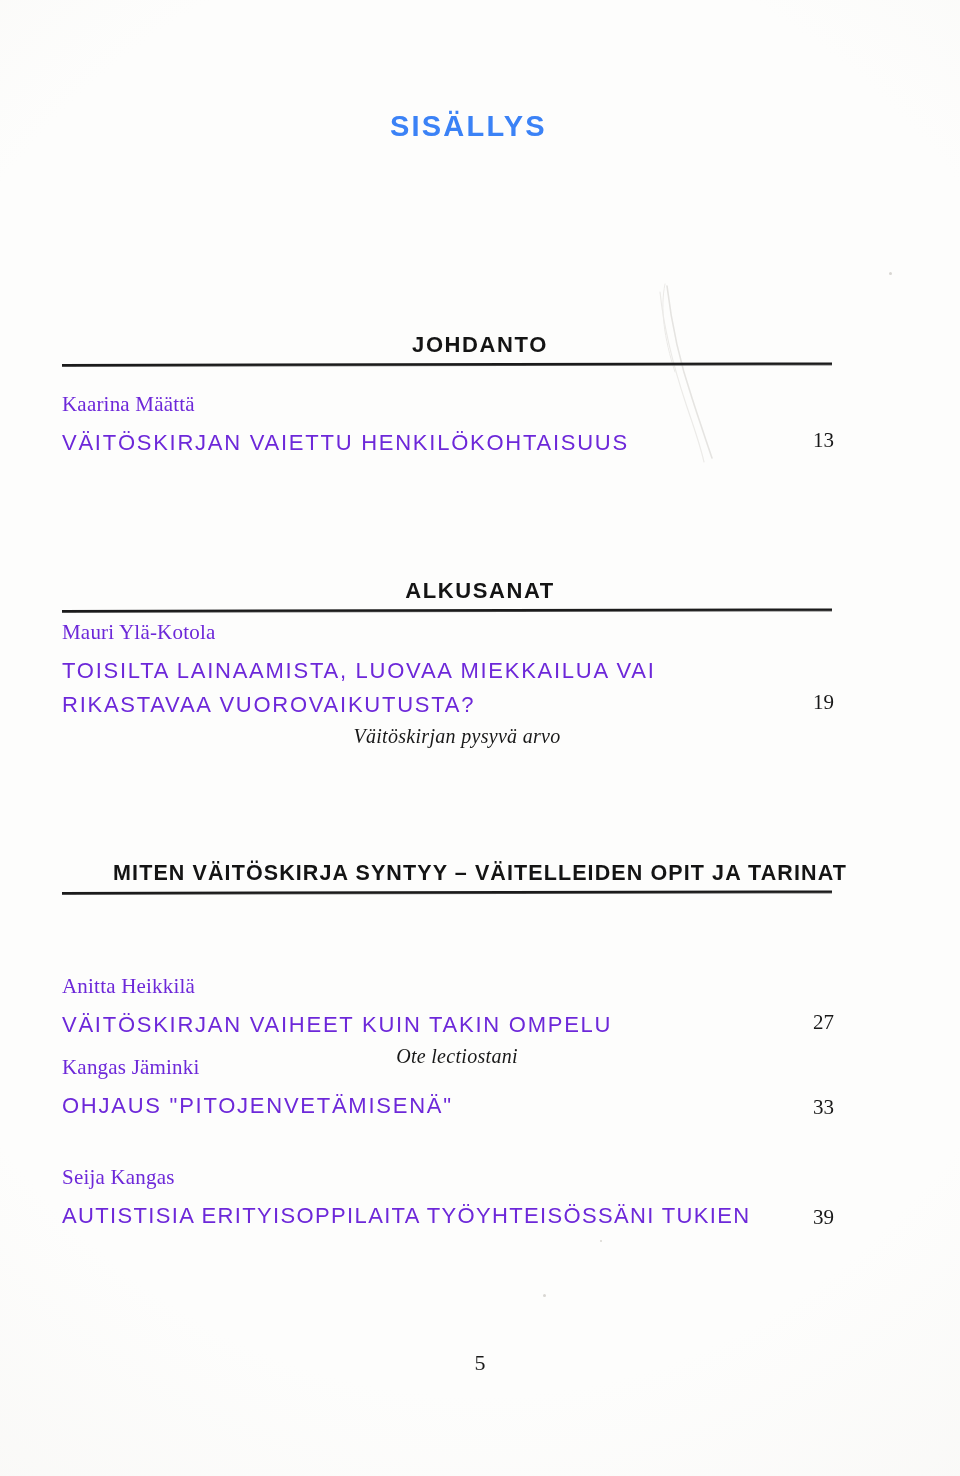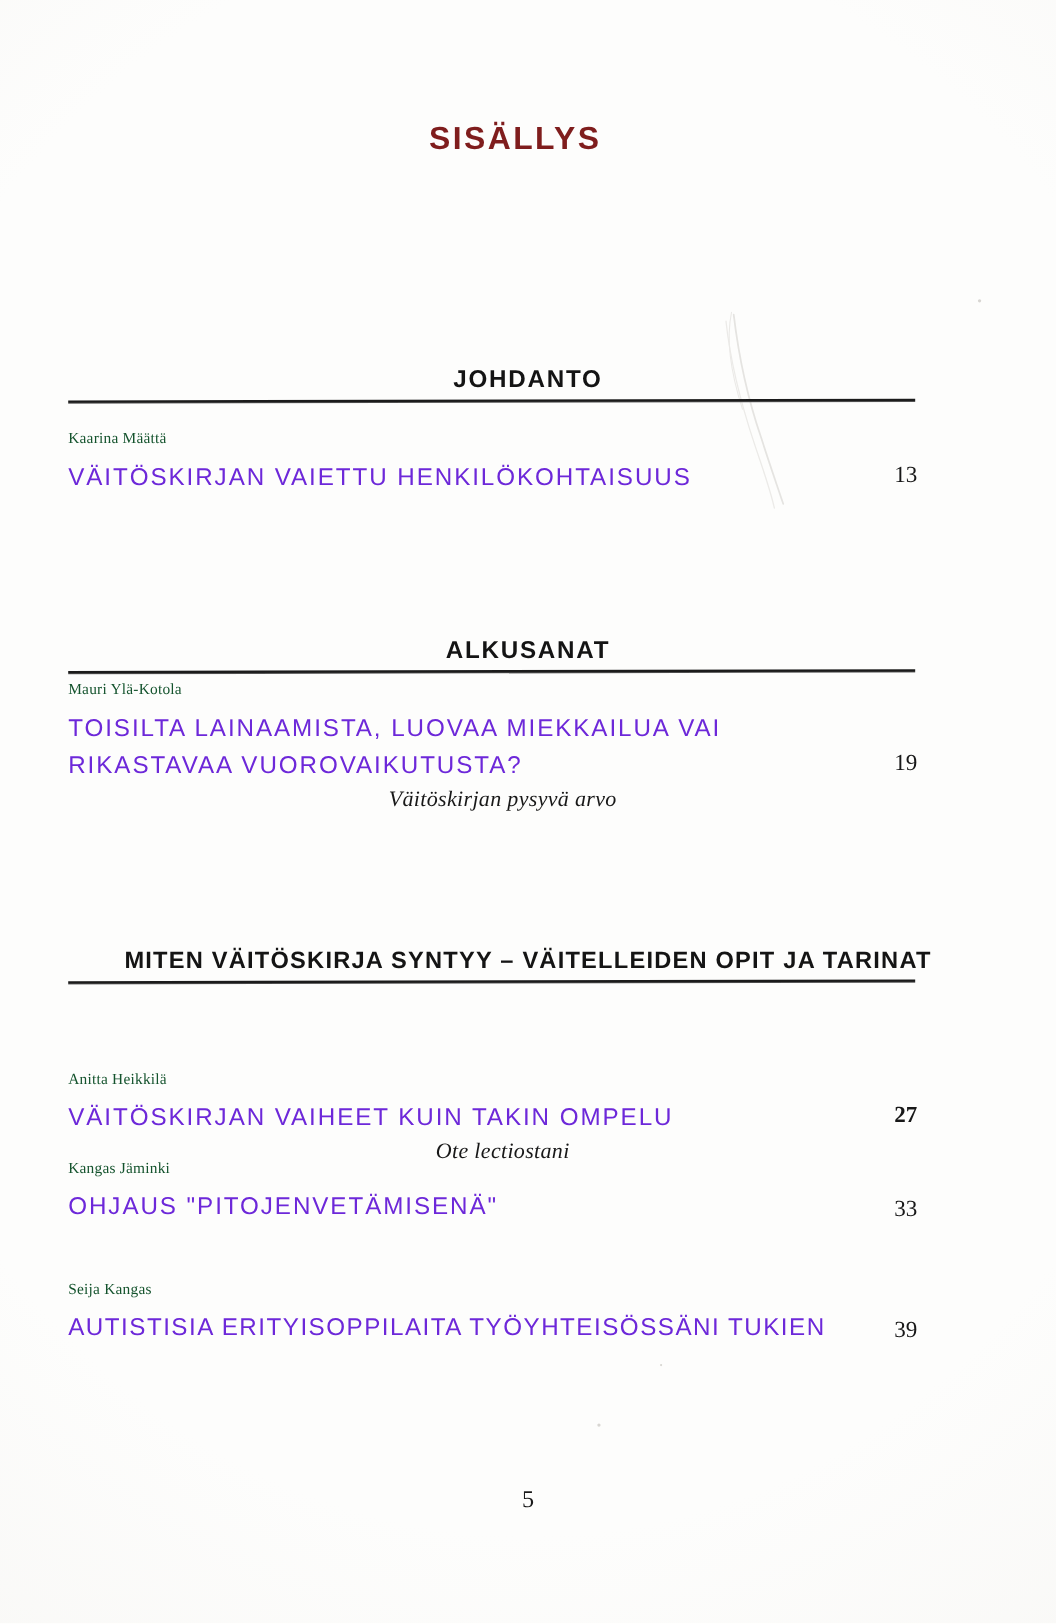--- a/index.html
+++ b/index.html
@@ -35,21 +35,21 @@
 
   
   .doc-title {
     position: absolute;
     left: 390px;
     top: 110px;
     font-family: "Liberation Sans", "DejaVu Sans", sans-serif;
     font-weight: 700;
     font-size: 29px;
     letter-spacing: 2.2px;
-    color: #7f1d1d;
+    color: #3b82f6;
   }
 
   
   .section {
     position: absolute;
     left: 0;
     width: 960px;
   }
   .section-head {
     position: relative;
@@ -81,23 +81,23 @@
   }
 
   
   .entry {
     position: absolute;
     left: 62px;
     width: 790px;
   }
   .entry-author {
     font-family: "Liberation Serif", "DejaVu Serif", serif;
-    font-size: 14px;
+    font-size: 21px;
     letter-spacing: 0.2px;
-    color: #14532d;
+    color: #6d28d9;
     margin-bottom: 9px;
   }
   .entry-row {
     position: relative;
     display: block;
   }
   .entry-title {
     display: block;
     font-family: "Liberation Sans", "DejaVu Sans", sans-serif;
     font-weight: 400;
@@ -197,21 +197,21 @@
     <div class="section-head">
       <div class="section-head-label wide">MITEN VÄITÖSKIRJA SYNTYY – VÄITELLEIDEN OPIT JA TARINAT</div>
     </div>
     <div class="rule" style="top:46px;"></div>
   </div>
 
   <div class="entry" style="top:974px;">
     <div class="entry-author">Anitta Heikkilä</div>
     <div class="entry-row">
       <span class="entry-title">VÄITÖSKIRJAN VAIHEET KUIN TAKIN OMPELU</span>
-      <span class="entry-page" style="top:2px;font-weight:bold;">27</span>
+      <span class="entry-page" style="top:2px;">27</span>
     </div>
     <div class="entry-subtitle">Ote lectiostani</div>
   </div>
 
   <div class="entry" style="top:1055px;">
     <div class="entry-author">Kangas Jäminki</div>
     <div class="entry-row">
       <span class="entry-title">OHJAUS "PITOJENVETÄMISENÄ"</span>
       <span class="entry-page" style="top:6px;">33</span>
     </div>

